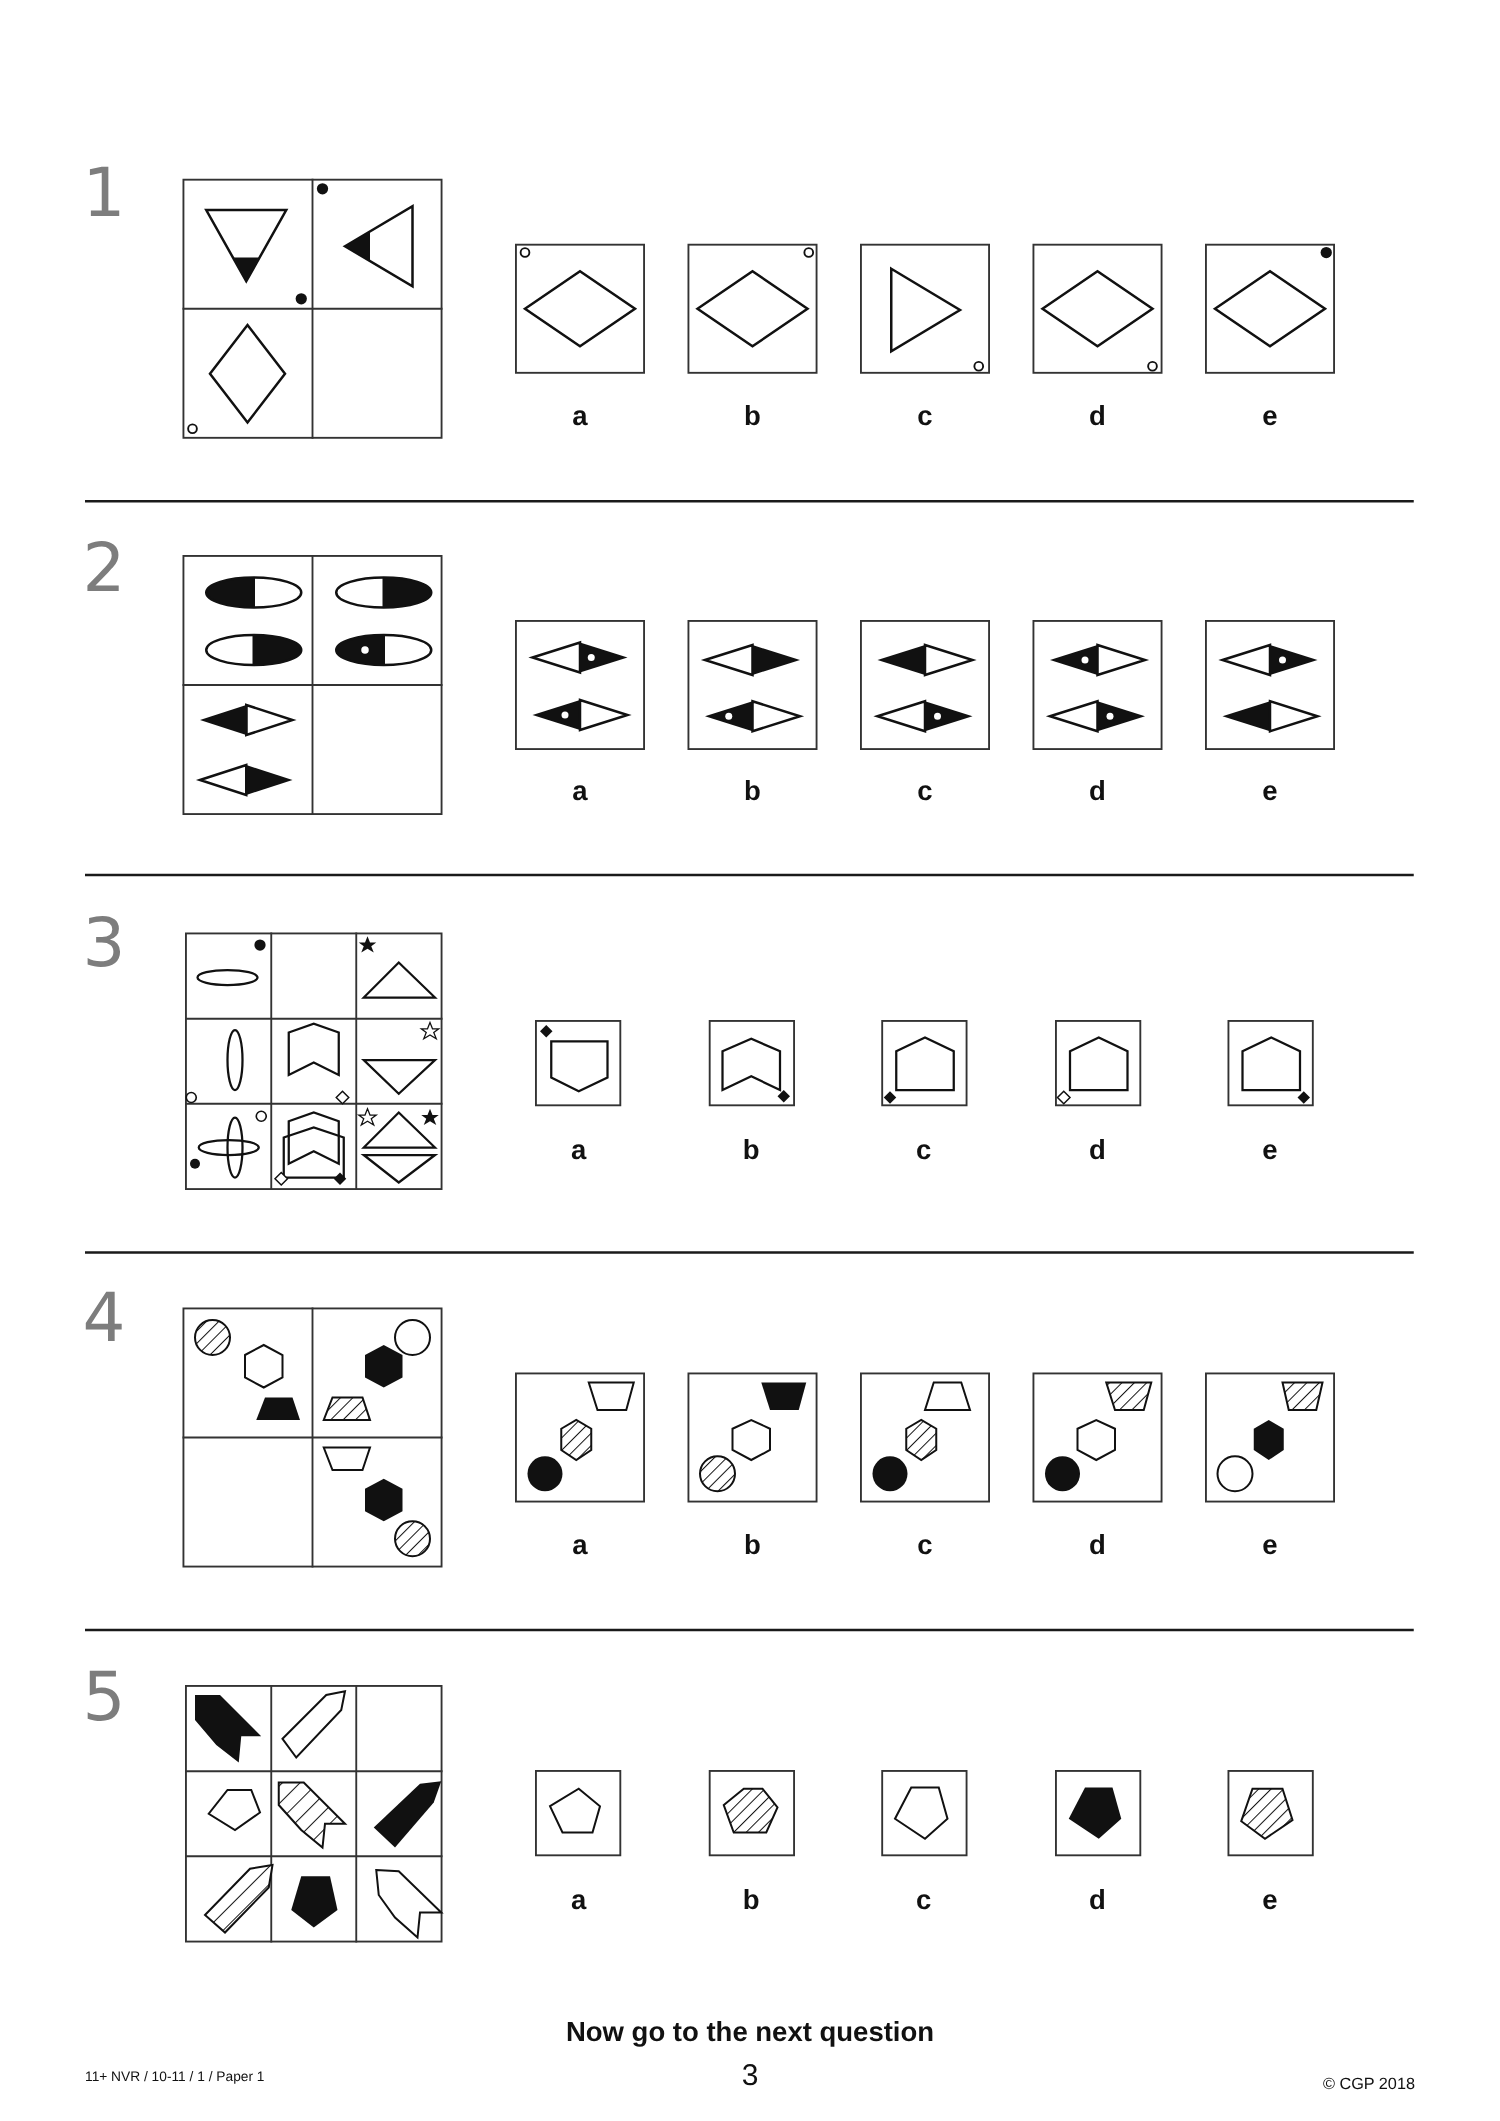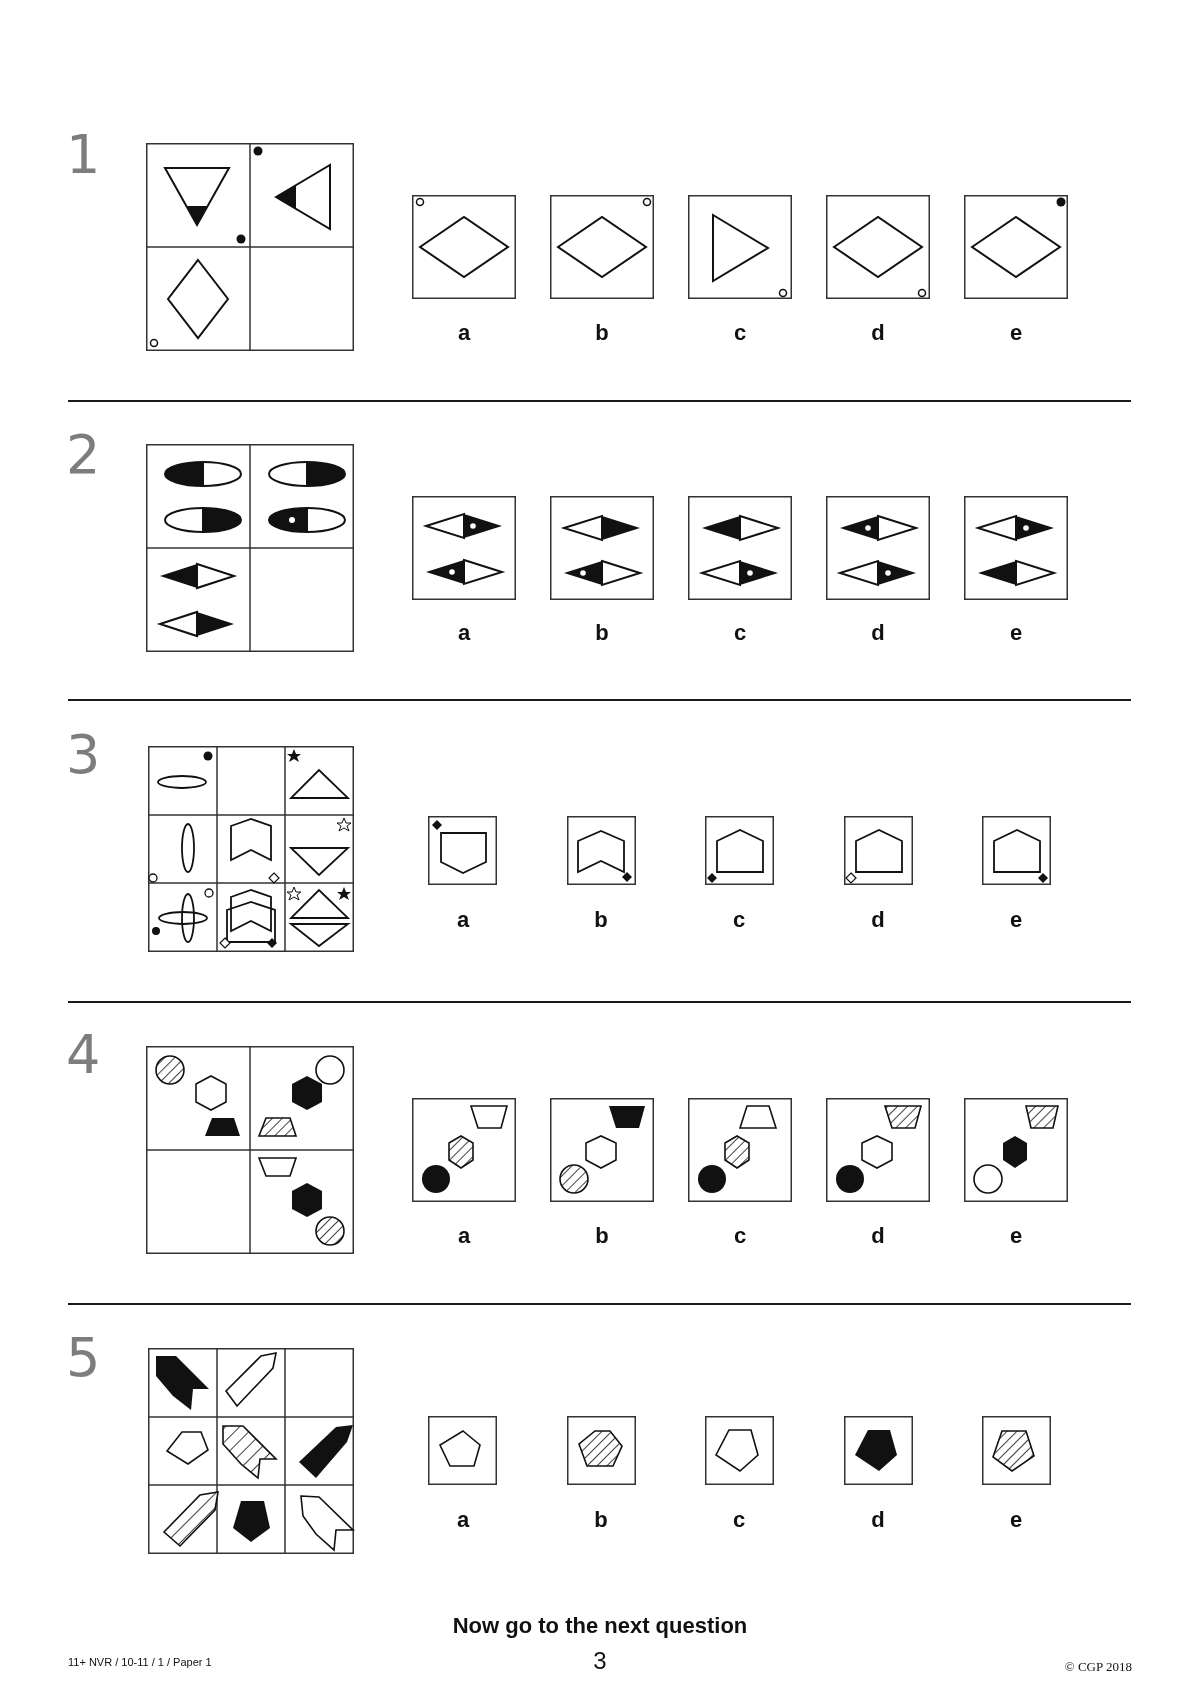--- a/index.html
+++ b/index.html
@@ -4,21 +4,21 @@
   <style>
     html, body { margin: 0; padding: 0; background: #ffffff; }
     body { width: 1200px; height: 1697px; position: relative; overflow: hidden; font-family: "Liberation Sans", sans-serif; color: #111; }
     .qnum { position: absolute; left: 66px; font-family: "DejaVu Sans", sans-serif; font-size: 54px; color: #7d7d7d; font-weight: normal; line-height: 1; }
     .sep { position: absolute; left: 68px; width: 1063px; height: 2px; background: #1a1a1a; }
     .qsvg { position: absolute; overflow: visible; }
     .opt-label { position: absolute; width: 40px; text-align: center; font-family: "Liberation Sans", sans-serif; font-weight: bold; font-size: 22px; color: #111; }
     .footer-main { position: absolute; top: 1613px; left: 0; width: 1200px; text-align: center; font-weight: bold; font-size: 22px; }
     .footer-left { position: absolute; top: 1656px; left: 68px; font-size: 11px; }
     .footer-page { position: absolute; top: 1647px; left: 0; width: 1200px; text-align: center; font-size: 24px; }
-    .footer-right { position: absolute; top: 1659px; right: 68px; font-size: 13px; font-family: Liberation Serif, serif; }
+    .footer-right { position: absolute; top: 1659px; right: 68px; font-size: 13px; }
   </style>
 </head>
 <body>
 
 <svg width="0" height="0" style="position:absolute">
   <defs>
     <pattern id="hatch" patternUnits="userSpaceOnUse" width="7" height="7" patternTransform="rotate(45)">
       <rect width="7" height="7" fill="#fff"></rect>
       <line x1="0" y1="0" x2="0" y2="7" stroke="#111" stroke-width="1.6"></line>
     </pattern>

